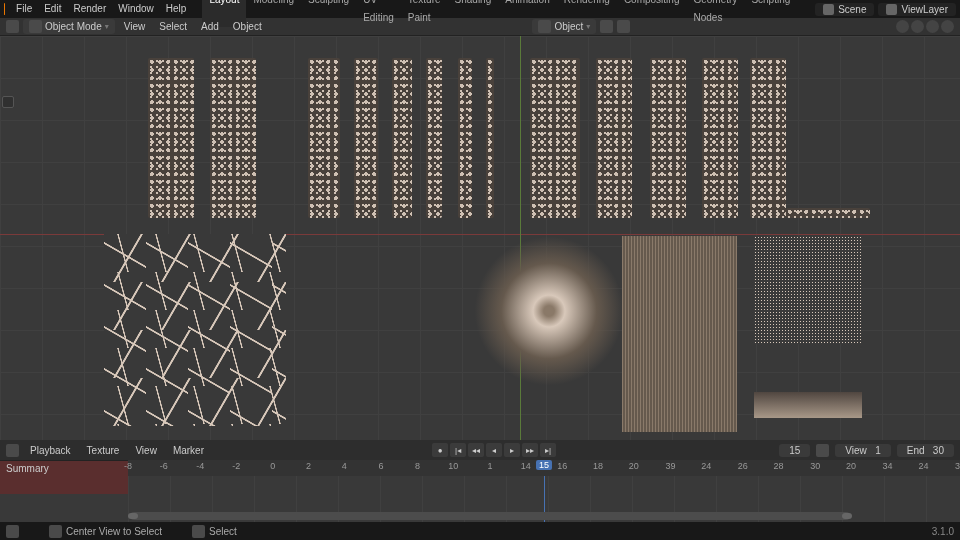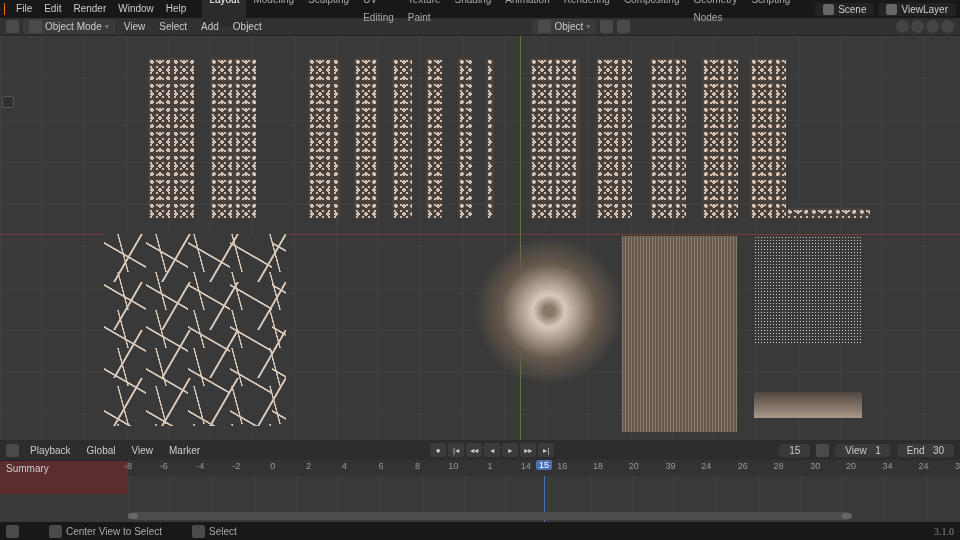--- a/index.html
+++ b/index.html
@@ -84,21 +84,21 @@
 .summary { position:absolute; left:0; top:460px; width:143px; height:34px; background:#5a2e2e; padding:2px 6px; border-top:1px solid #222; }
 .tracks { position:absolute; left:128px; top:476px; width:832px; height:46px; background:#393939;
   background-image:linear-gradient(90deg,#404040 1px,transparent 1px); background-size:42px 100%; }
 .playline { position:absolute; top:0; width:1px; height:100%; background:#4772b3; }
 
 
 .status { position:absolute; left:0; bottom:0; height:18px; width:960px; background:#181818; display:flex; align-items:center; gap:30px; padding:0 6px; }
 .status .seg { display:flex; align-items:center; gap:4px; color:#aaa; }
 .scrollthumb { position:absolute; left:130px; bottom:20px; height:8px; width:720px; background:#4c4c4c; border-radius:4px; }
 .scrollthumb .ends { position:absolute; top:1px; width:10px; height:6px; background:#666; border-radius:3px; }
-.version { margin-left:auto; color:#888;font-family:Liberation Serif, serif; }
+.version { margin-left:auto; color:#888; }
 </style>
 </head>
 <body>
 
 <div class="menubar">
   <div class="app-logo"></div>
   <div class="m">File</div>
   <div class="m">Edit</div>
   <div class="m">Render</div>
   <div class="m">Window</div>
@@ -192,21 +192,21 @@
   <div class="texcirc" style="left:320px"></div>
   <div class="texrad" style="left:474px"></div>
   <div class="texwood" style="left:622px"></div>
   <div class="texsml" style="left:754px;top:200px"></div>
   <div class="texflat" style="left:754px;top:356px"></div>
 </div>
 
 <div class="tlhdr">
   <div class="ticon"></div>
   <div class="m">Playback</div>
-  <div class="m">Global</div>
+  <div class="m">Texture</div>
   <div class="m">View</div>
   <div class="m">Marker</div>
   <div class="playctl">
     <span>●</span>
     <span>|◂</span>
     <span>◂◂</span>
     <span>◂</span>
     <span>▸</span>
     <span>▸▸</span>
     <span>▸|</span>

